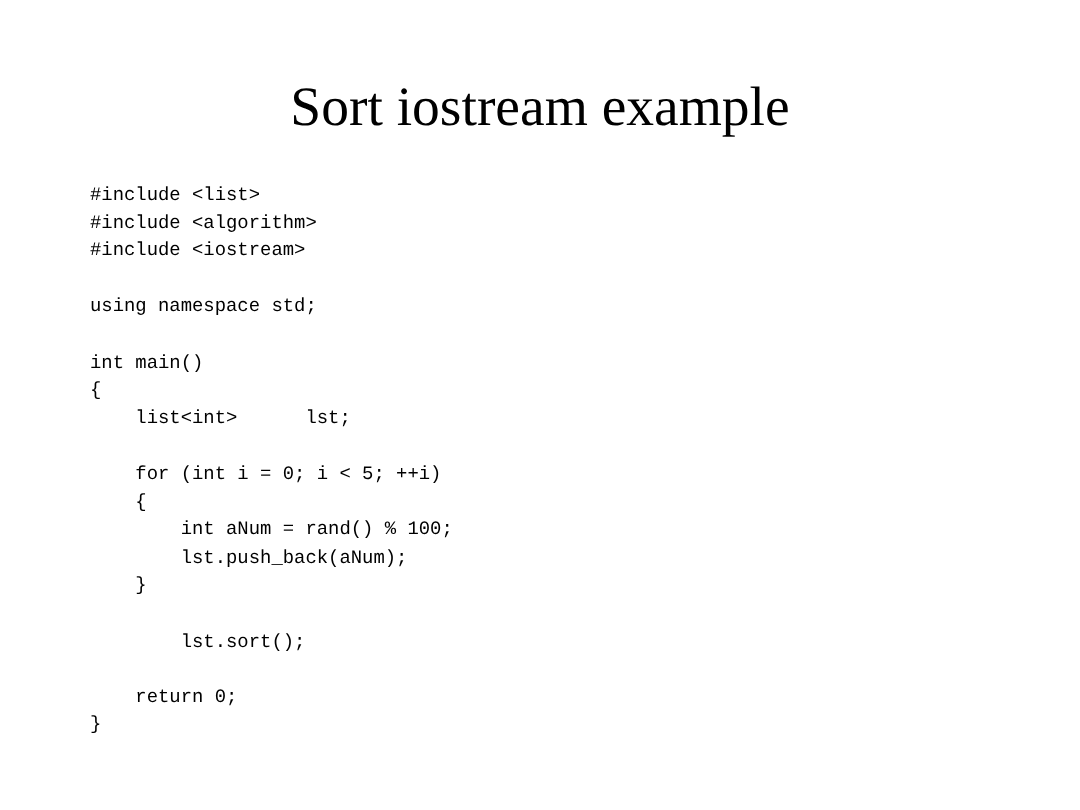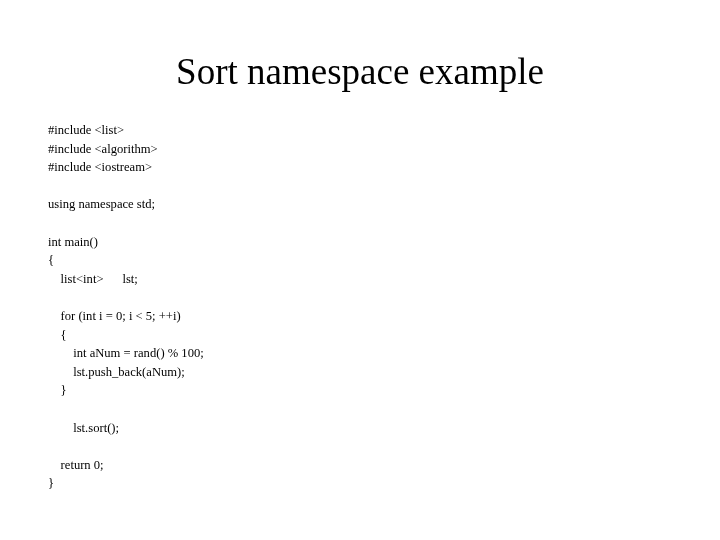--- a/index.html
+++ b/index.html
@@ -30,24 +30,24 @@
     font-family: "Liberation Serif", "DejaVu Serif", serif;
     font-size: 37px;
     font-weight: normal;
     line-height: 44px;
     color: #000000;
     letter-spacing: 0px;
     white-space: nowrap;
   }
   .code-block {
     position: absolute;
-    left: 48px;
+    left: 60px;
     top: 121px;
     width: 620px;
-    font-family: Liberation Serif, serif;
+    font-family: Liberation Mono, monospace;
     font-size: 12.6px;
     line-height: 18.6px;
     color: #000000;
     white-space: pre;
     tab-size: 4;
   }
   .code-line {
     display: block;
     height: 18.6px;
     white-space: pre;
@@ -55,17 +55,17 @@
   }
   .code-line.blank {
     height: 18.6px;
   }
 </style>
 </head>
 <body>
 
 <div class="slide">
 
-  <div class="slide-title">Sort namespace example</div>
+  <div class="slide-title">Sort iostream example</div>
 
   <div class="code-block"><span class="code-line">#include &lt;list&gt;</span><span class="code-line">#include &lt;algorithm&gt;</span><span class="code-line">#include &lt;iostream&gt;</span><span class="code-line blank">&nbsp;</span><span class="code-line">using namespace std;</span><span class="code-line blank">&nbsp;</span><span class="code-line">int main()</span><span class="code-line">{</span><span class="code-line">    list&lt;int&gt;      lst;</span><span class="code-line blank">&nbsp;</span><span class="code-line">    for (int i = 0; i &lt; 5; ++i)</span><span class="code-line">    {</span><span class="code-line">        int aNum = rand() % 100;</span><span class="code-line">        lst.push_back(aNum);</span><span class="code-line">    }</span><span class="code-line blank">&nbsp;</span><span class="code-line">        lst.sort();</span><span class="code-line blank">&nbsp;</span><span class="code-line">    return 0;</span><span class="code-line">}</span></div>
 
 </div>
 
 </body></html>

